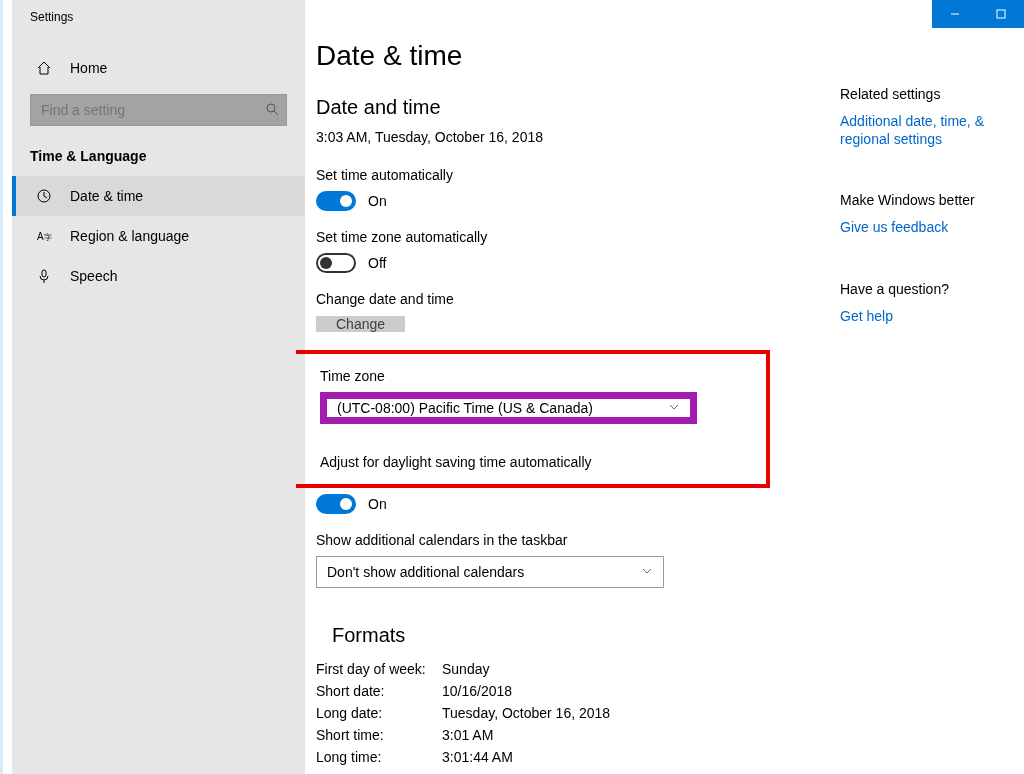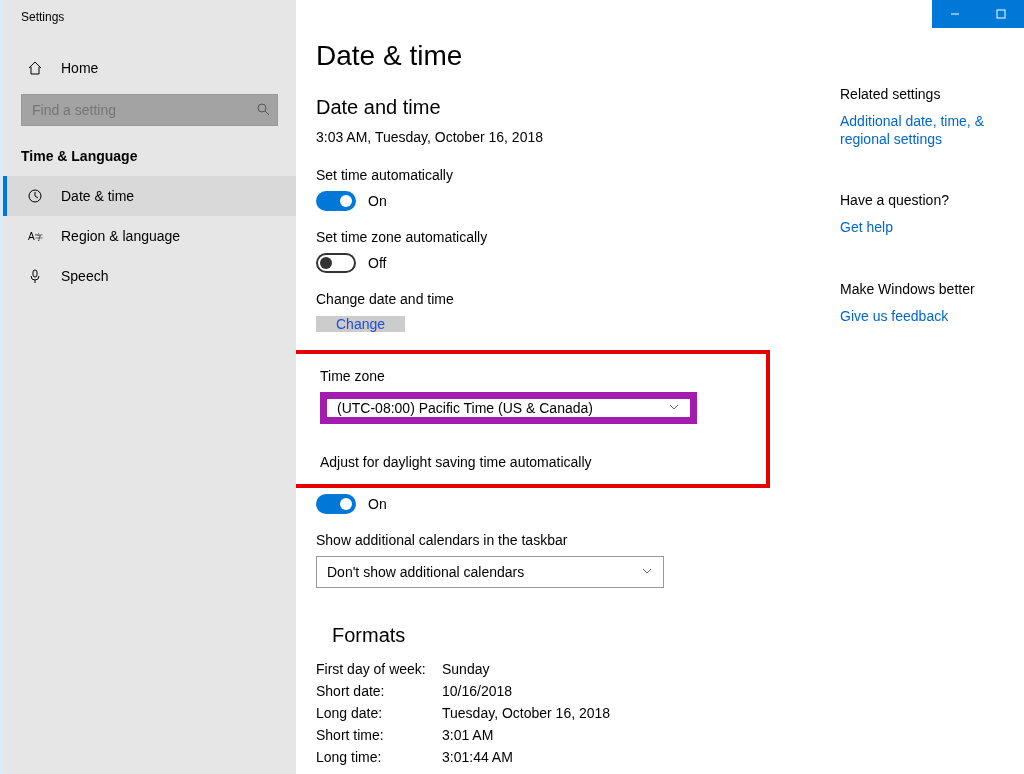--- a/index.html
+++ b/index.html
@@ -2,21 +2,21 @@
 <html><head>
 <meta charset="utf-8">
 <style>
 * { box-sizing: border-box; margin: 0; padding: 0; font-family: "Segoe UI", Arial, sans-serif; }
 body { width: 1024px; height: 774px; background: #fff; overflow: hidden; position: relative; }
 
 .titlebar-controls { position: absolute; top: 0; right: 0; display: flex; }
 .titlebar-btn { width: 46px; height: 28px; display: flex; align-items: center; justify-content: center; background: #0078d7; color: #fff; }
 .titlebar-btn svg { width: 10px; height: 10px; }
 
-.sidebar { position: absolute; left: 3px; top: 0; width: 293px; height: 100%; background: #e6e6e6; }
+.sidebar { position: absolute; left: 12px; top: 0; width: 293px; height: 100%; background: #e6e6e6; }
 .sidebar .title { font-size: 12px; padding: 10px 0 0 18px; color: #000; }
 .home { display: flex; align-items: center; padding: 12px 0 12px 24px; margin-top: 24px; font-size: 14px; cursor: pointer; }
 .home .icon { width: 16px; margin-right: 18px; display: flex; }
 .search-wrap { padding: 0 18px; margin-top: 6px; }
 .search { width: 100%; height: 32px; border: 1px solid #999; background: #a3a3a3; padding: 0 30px 0 10px; font-size: 14px; position: relative; }
 .search-box { position: relative; }
 .search-icon { position: absolute; right: 8px; top: 8px; color: #555; }
 .section-label { font-weight: 600; font-size: 14px; padding: 22px 12px 12px 18px; }
 .nav-item { display: flex; align-items: center; padding: 12px 0 12px 24px; font-size: 14px; cursor: pointer; position: relative; }
 .nav-item.active::before { content: ""; position: absolute; left: 0; top: 0; bottom: 0; width: 4px; background: #0078d7; }
@@ -29,21 +29,21 @@
 .datetime { font-size: 14px; margin-bottom: 22px; }
 .field-label { font-size: 14px; margin-bottom: 8px; }
 .toggle-row { display: flex; align-items: center; margin-bottom: 18px; }
 .toggle { width: 40px; height: 20px; border-radius: 10px; position: relative; cursor: pointer; }
 .toggle.on { background: #0078d7; }
 .toggle.off { background: #fff; border: 2px solid #333; }
 .toggle .knob { width: 12px; height: 12px; border-radius: 50%; position: absolute; top: 50%; transform: translateY(-50%); }
 .toggle.on .knob { background: #fff; right: 4px; }
 .toggle.off .knob { background: #333; left: 2px; }
 .toggle-label { margin-left: 12px; font-size: 14px; }
-.btn { background: #ccc; border: none; padding: 0 20px; font-size: 14px; color: #1d4ed8; margin-bottom: 18px; cursor: pointer; }
+.btn { background: #ccc; border: none; padding: 0 20px; font-size: 14px; color: #404040; margin-bottom: 18px; cursor: pointer; }
 
 .highlight-box { border: 4px solid #e60000; padding: 14px 10px 6px 10px; margin-left: -28px; width: 482px; margin-bottom: 0; }
 .highlight-box .field-label { margin-left: 18px; }
 .dropdown { width: 377px; height: 32px; border: 7px solid #a21caf; display: flex; align-items: center; justify-content: space-between; padding: 0 10px; font-size: 14px; cursor: pointer; margin-bottom: 12px; margin-left: 18px; }
 .dropdown .chev { color: #666; }
 .dropdown2 { width: 348px; height: 32px; border: 1px solid #999; display: flex; align-items: center; justify-content: space-between; padding: 0 10px; font-size: 14px; cursor: pointer; margin-bottom: 0; }
 
 .formats-title { font-size: 20px; font-weight: 400; margin: 36px 0 14px 16px; }
 .format-row { display: flex; font-size: 14px; margin-bottom: 6px; }
 .format-row .k { width: 126px; }
@@ -199,21 +199,21 @@
       <span class="k">Long time:</span>
       <span>3:01:44 AM</span>
     </div>
 
   <div class="right-panel">
     <div class="rp-section">
       <div class="rp-head">Related settings</div>
       <a class="rp-link">Additional date, time, &amp; regional settings</a>
     </div>
     <div class="rp-section">
+      <div class="rp-head">Make Windows better</div>
+      <a class="rp-link">Give us feedback</a>
+    </div>
+    <div class="rp-section">
       <div class="rp-head">Have a question?</div>
       <a class="rp-link">Get help</a>
     </div>
-    <div class="rp-section">
-      <div class="rp-head">Make Windows better</div>
-      <a class="rp-link">Give us feedback</a>
-    </div>
   </div>
 </div>
 
 </body></html>

